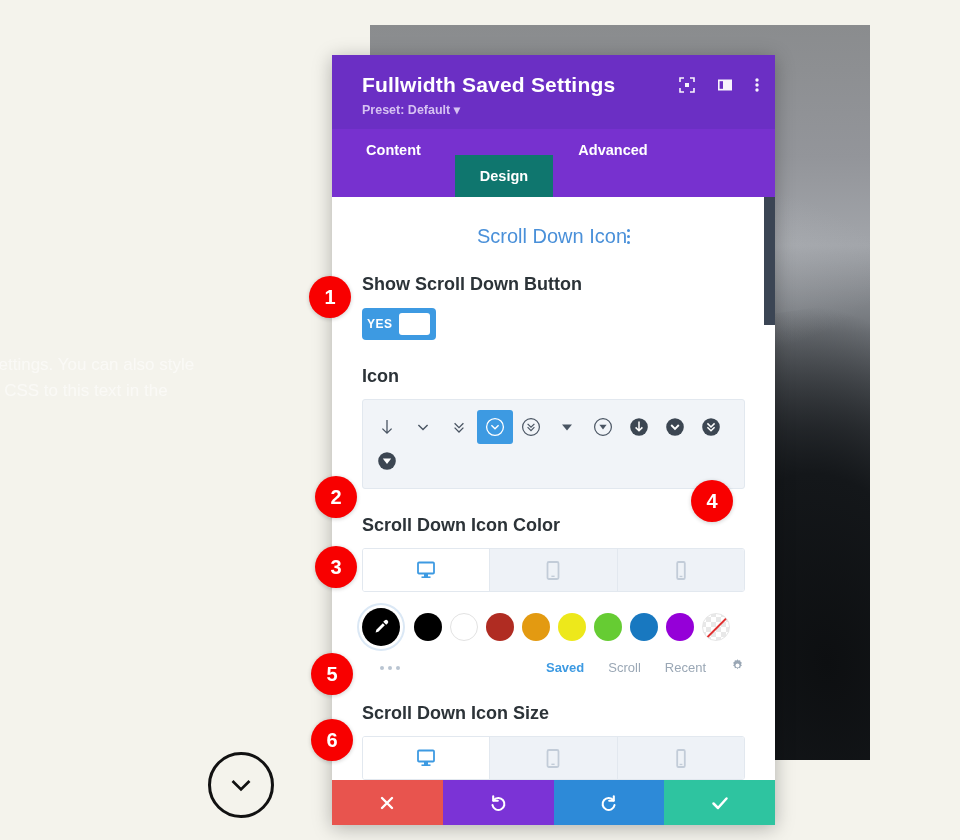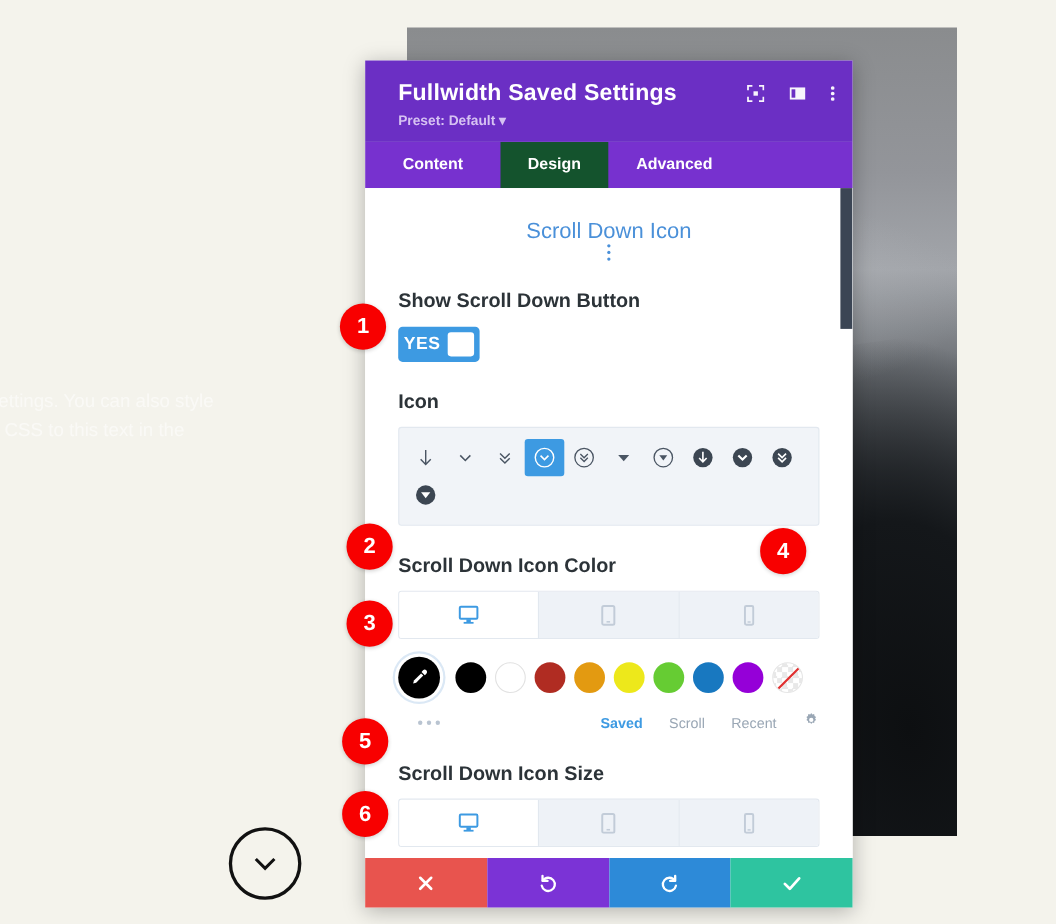--- a/index.html
+++ b/index.html
@@ -65,48 +65,48 @@
   .modal-preset { color: #d6c2f2; font-size: 12.5px; font-weight: bold; margin-top: 5px; }
   .head-icons { position: absolute; right: 16px; top: 22px; display: flex; gap: 22px; align-items: center; }
   .hicon { color: #fff; opacity: .95; display: flex; }
 
   .tabs { display: flex; background: #7731cf; }
   .tab {
     padding: 13px 0; font-size: 14.5px; font-weight: bold;
     color: #fff; text-align: center; cursor: pointer;
   }
   .tab.t0 { width: 123px; }
-  .tab.t1 { width: 98px; background: #14532d; }
+  .tab.t1 { width: 98px; background: #0f766e; margin-top: 26px; }
   .tab.t2 { width: 120px; }
 
   .body-wrap { flex: 1; position: relative; overflow: hidden; background: #fff; }
   .body-scroll { position: absolute; inset: 0; padding: 28px 30px 0 30px; }
 
   .scrollbar {
     position: absolute; right: 0; top: 0; width: 11px; height: 100%;
     background: #ffffff;
   }
   .scrollbar-thumb {
     position: absolute; right: 0; top: 0; width: 11px; height: 128px;
     background: #3b4554;
   }
 
-  .section-head { display: flex; align-items: center; justify-content: center; flex-direction: column; }
+  .section-head { display: flex; align-items: center; justify-content: center; }
   .section-title { color: #4a90d9; font-size: 20px; }
   .dots-v { display: flex; flex-direction: column; gap: 3px; cursor: pointer; }
   .dots-v i { width: 3px; height: 3px; background: #4a90d9; border-radius: 50%; display: block; }
 
   .field-label { color: #2c3338; font-size: 18px; font-weight: bold; margin-top: 26px; }
 
   .toggle {
     margin-top: 13px; width: 74px; height: 32px; border-radius: 4px;
     background: #3d9ae2; display: flex; align-items: center;
     padding: 0 5px; cursor: pointer;
   }
-  .toggle span { color: #fff; font-size: 16px; font-weight: bold; letter-spacing: .5px; }
+  .toggle span { color: #fff; font-size: 12px; font-weight: bold; letter-spacing: .5px; }
   .toggle .knob { margin-left: 6px; width: 31px; height: 22px; background: #fff; border-radius: 3px; }
 
   .icon-grid {
     margin-top: 12px; background: #f1f4f8; border: 1px solid #e2e8ef;
     border-radius: 3px; padding: 10px 6px; display: flex; flex-wrap: wrap;
   }
   .icon-cell {
     width: 36px; height: 34px; display: flex; align-items: center;
     justify-content: center; border-radius: 3px; cursor: pointer; color: #4a5563;
   }

